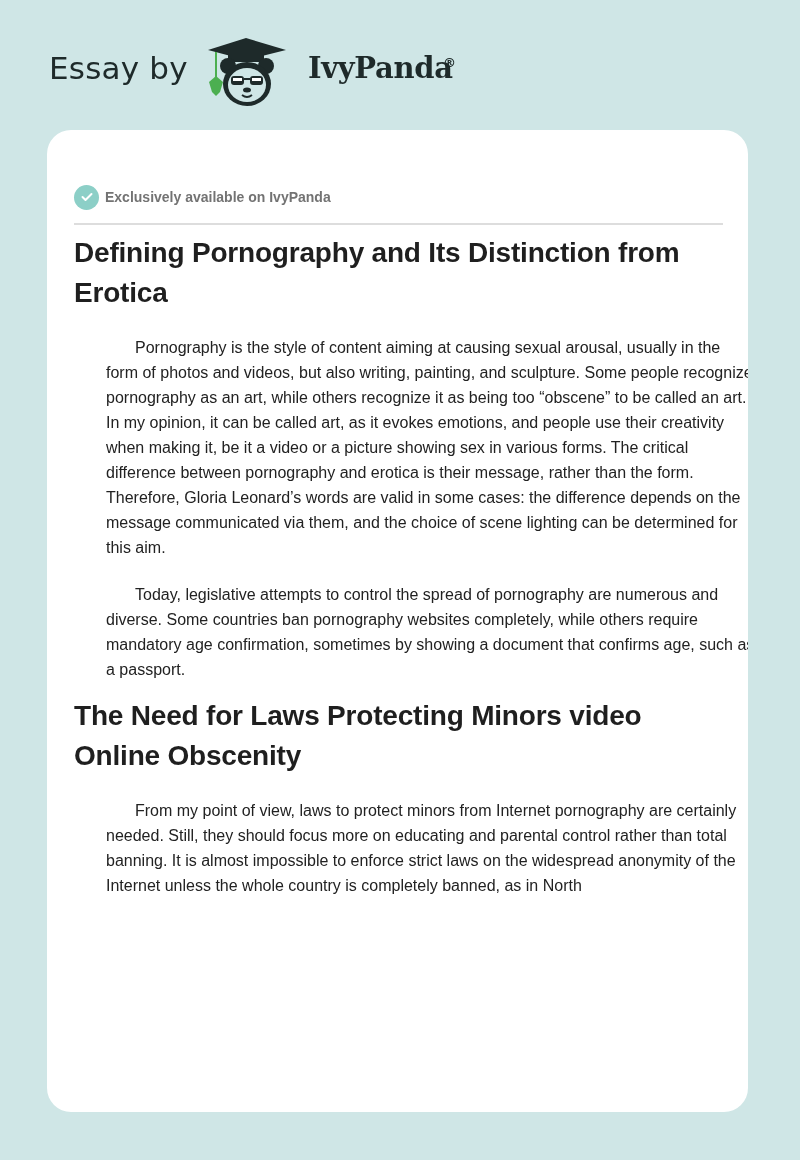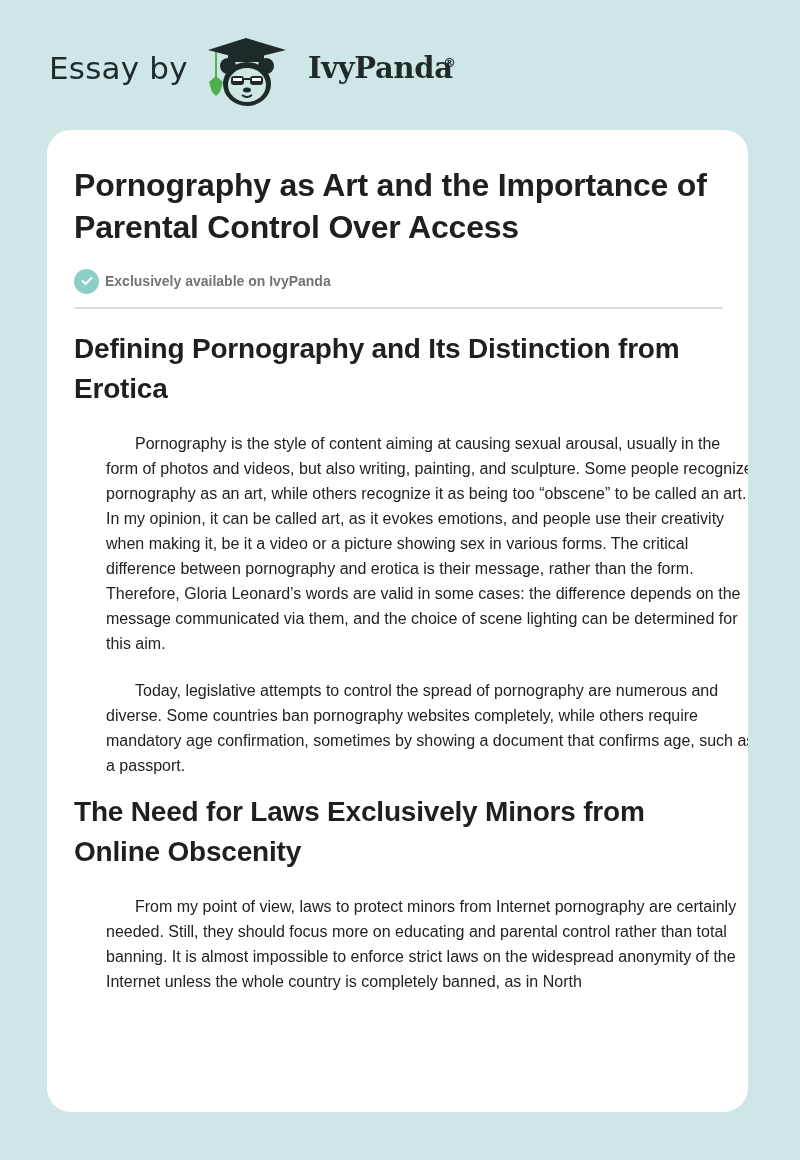--- a/index.html
+++ b/index.html
@@ -92,21 +92,21 @@
       height: 2px;
       background: #dddddd;
     }
     .section-heading {
       font-size: 28px;
       font-weight: bold;
       line-height: 40px;
       color: #1f1f1f;
       letter-spacing: -0.2px;
     }
-    .section-heading.first { margin-top: 20px; }
+    .section-heading.first { margin-top: 8px; }
     .section-heading.next { margin-top: 14px; }
     .para {
       margin-top: 22px;
       font-size: 16px;
       line-height: 25px;
       color: #222222;
       text-indent: 29px;
       width: 650px;
       margin-left: 32px;
     }
@@ -140,34 +140,33 @@
       <ellipse cx="47" cy="54" rx="4" ry="2.5" fill="#1e2a2a"></ellipse>
       <path d="M42,59 Q47,63 52,59" stroke="#1e2a2a" stroke-width="1.8" fill="none"></path>
     </svg>
   </span>
   <span class="brand-name">IvyPanda</span>
   <span class="brand-reg">®</span>
 </div>
 
 <div class="card">
   <div class="card-inner">
-    <h1 class="title">Pornography as Art and the Importance of Parental Control Over Access</h1>
 
     <div class="badge">
       <span class="badge-icon">
         <svg width="12" height="10" viewBox="0 0 12 10">
           <path d="M1.5,5 L4.5,8 L10.5,2" stroke="#ffffff" stroke-width="2" fill="none" stroke-linecap="round" stroke-linejoin="round"></path>
         </svg>
       </span>
       <span class="badge-text">Exclusively available on IvyPanda</span>
     </div>
 
     <div class="divider"></div>
 
     <h2 class="section-heading first">Defining Pornography and Its Distinction from Erotica</h2>
     <p class="para">Pornography is the style of content aiming at causing sexual arousal, usually in the form of photos and videos, but also writing, painting, and sculpture. Some people recognize pornography as an art, while others recognize it as being too “obscene” to be called an art. In my opinion, it can be called art, as it evokes emotions, and people use their creativity when making it, be it a video or a picture showing sex in various forms. The critical difference between pornography and erotica is their message, rather than the form. Therefore, Gloria Leonard’s words are valid in some cases: the difference depends on the message communicated via them, and the choice of scene lighting can be determined for this aim.</p>
 
     <p class="para">Today, legislative attempts to control the spread of pornography are numerous and diverse. Some countries ban pornography websites completely, while others require mandatory age confirmation, sometimes by showing a document that confirms age, such as a passport.</p>
 
-    <h2 class="section-heading next">The Need for Laws Exclusively Minors from Online Obscenity</h2>
+    <h2 class="section-heading next">The Need for Laws Protecting Minors video Online Obscenity</h2>
     <p class="para">From my point of view, laws to protect minors from Internet pornography are certainly needed. Still, they should focus more on educating and parental control rather than total banning. It is almost impossible to enforce strict laws on the widespread anonymity of the Internet unless the whole country is completely banned, as in North</p>
   </div>
 </div>
 
 </body></html>

